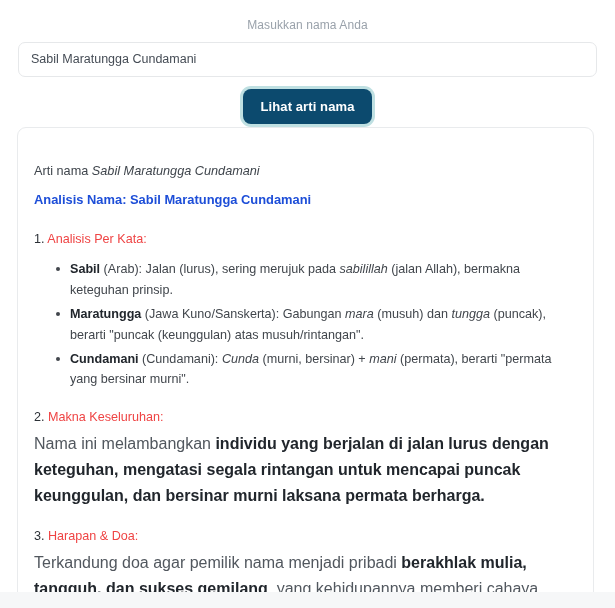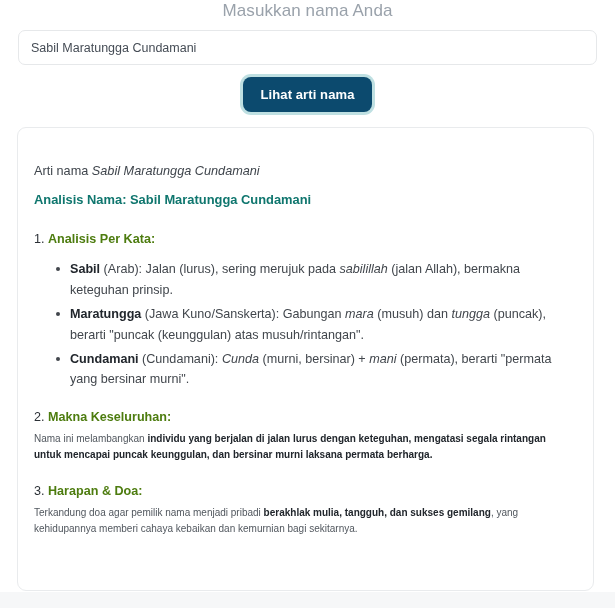--- a/index.html
+++ b/index.html
@@ -27,24 +27,24 @@
     bottom: 0;
     background: #f6f7f8;
   }
 
   
   .form-area {
     padding: 0 18px;
   }
   .field-label {
     text-align: center;
-    font-size: 17px;
+    font-size: 12px;
     color: #9aa2ab;
     letter-spacing: .1px;
-    padding-top: 0;
+    padding-top: 18px;
     padding-bottom: 8px;
     line-height: 1.3;
   }
   .name-input {
     display: block;
     width: 579px;
     height: 35px;
     border: 1px solid #e6e8ea;
     border-radius: 7px;
     background: #ffffff;
@@ -91,33 +91,33 @@
     color: #3f454c;
     margin: 2px 0 11px 0;
     line-height: 1.45;
   }
   .arti-line em {
     font-style: italic;
   }
   .analysis-title {
     font-size: 12.9px;
     font-weight: 700;
-    color: #0f766e;
+    color: #1d4ed8;
     margin: 0 0 20px 0;
     line-height: 1.45;
   }
   .section-heading {
     font-size: 12.6px;
     color: #2b3036;
     margin: 0 0 4px 0;
     line-height: 1.5;
   }
   .section-heading b {
-    font-weight: 700;
-    color: #4d7c0f;
+    font-weight: 400;
+    color: #ef4444;
   }
   ul.word-list {
     list-style: none;
     margin: 10px 0 18px 0;
     padding: 0 0 0 22px;
   }
   ul.word-list li {
     position: relative;
     font-size: 12.6px;
     color: #41464c;
@@ -132,21 +132,21 @@
     top: 8px;
     width: 4px;
     height: 4px;
     border-radius: 50%;
     background: #41464c;
   }
   ul.word-list li b { font-weight: 700; color: #21262c; }
   ul.word-list li i { font-style: italic; }
 
   .para {
-    font-size: 10px;
+    font-size: 16px;
     color: #51575e;
     line-height: 1.62;
     margin: 0 0 18px 0;
   }
   .para b { font-weight: 700; color: #21262c; }
   .sec3 { margin-bottom: 0; }
   .sec-block { margin-bottom: 18px; }
   .sec-block:last-child { margin-bottom: 0; }
 </style>
 </head>

